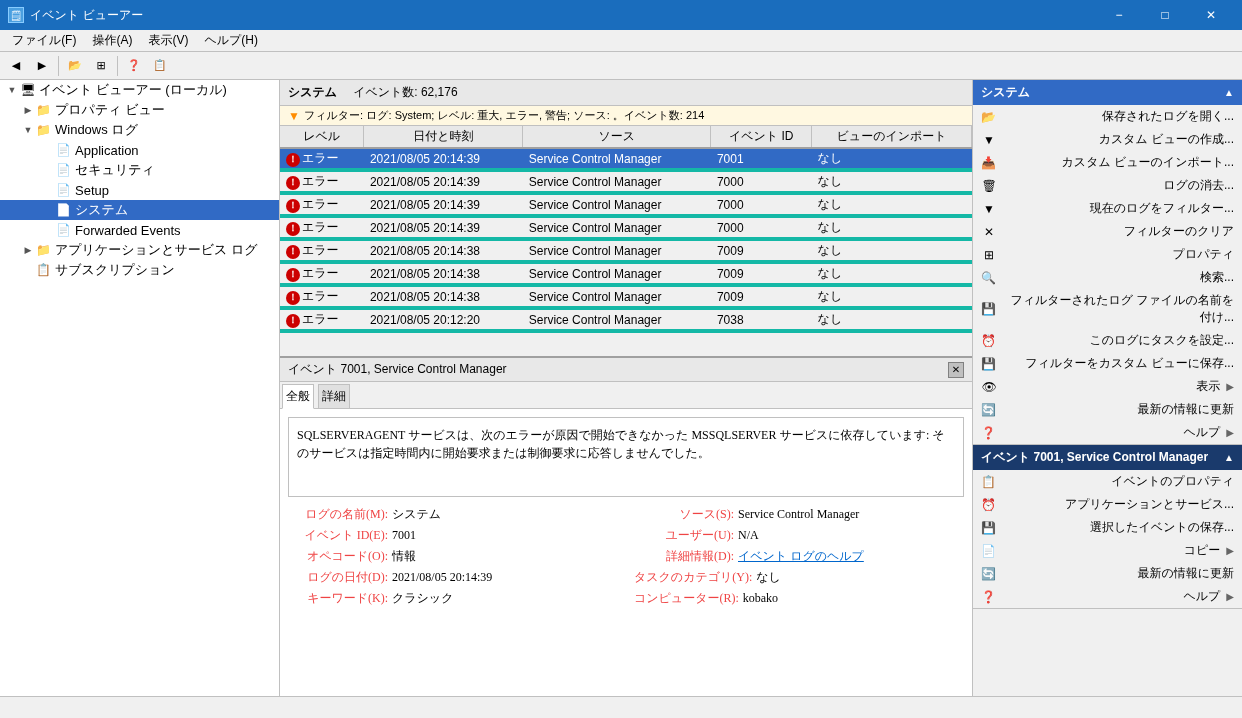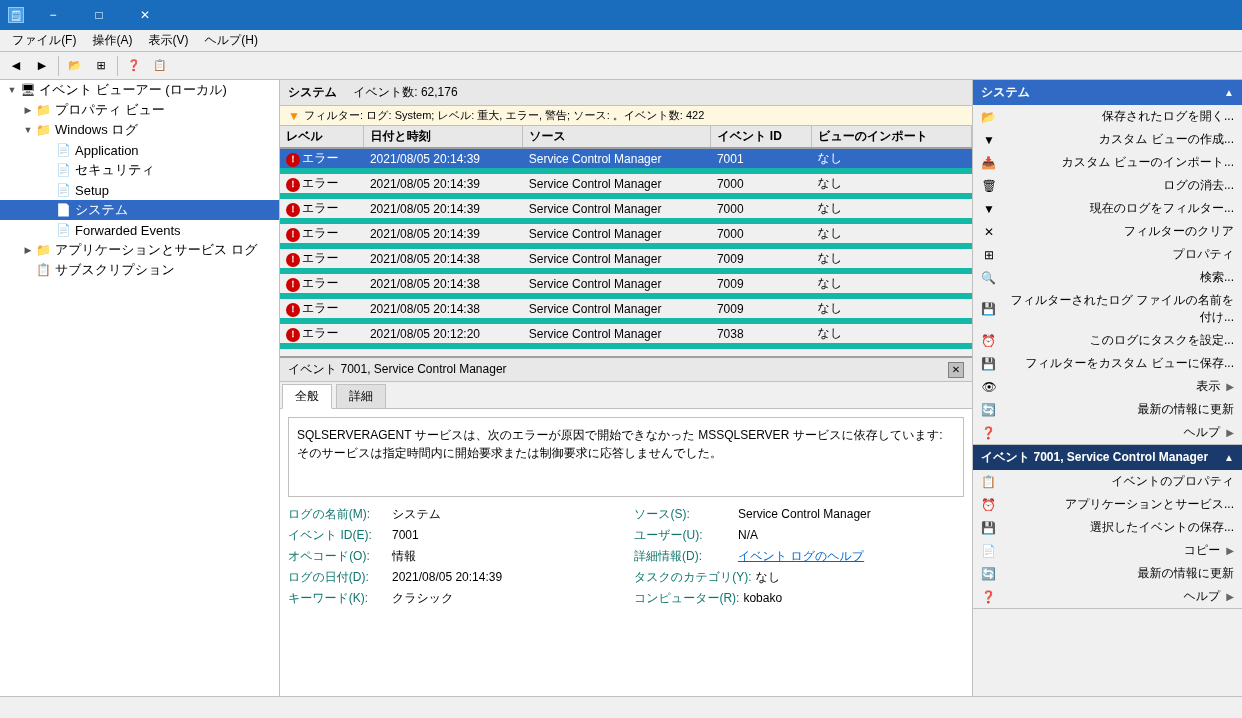--- a/index.html
+++ b/index.html
@@ -203,30 +203,30 @@
     }
     .event-table {
       width: 100%;
       border-collapse: collapse;
     }
     .event-table th {
       background: #e8e8e8;
       border-right: 1px solid #c0c0c0;
       border-bottom: 2px solid #a0a0a0;
       padding: 2px 6px;
-      text-align: left;
-      font-size: 12px;
-      font-weight: bold;
+      text-align: center;
+      font-size: 12px;
+      font-weight: normal;
       position: sticky;
       top: 0;
       white-space: nowrap;
     }
     .event-table td {
       padding: 1px 6px;
-      border-bottom: 6px solid #14b8a6;
+      border-bottom: 4px solid #14b8a6;
       font-size: 12px;
       white-space: nowrap;
       overflow: hidden;
       max-width: 200px;
       text-overflow: ellipsis;
     }
     .event-table tr.selected td { background: #316ac5; color: white; }
     .error-icon {
       display: inline-flex;
       align-items: center;
@@ -270,37 +270,38 @@
       justify-content: center;
       cursor: pointer;
       font-size: 10px;
     }
     .detail-tabs {
       display: flex;
       border-bottom: 1px solid #c0c0c0;
       background: #f0f0f0;
     }
     .detail-tab {
-      padding: 3px 12px;
+      padding: 3px 3px;
       font-size: 12px;
       cursor: pointer;
       border: 1px solid #c0c0c0;
       border-bottom: none;
       background: #e0e0e0;
       margin: 2px 2px 0;
     }
     .detail-tab.active {
       background: white;
       border-bottom: 1px solid white;
       margin-bottom: -1px;
     }
     .detail-content {
       flex: 1;
       padding: 8px;
       overflow-y: auto;
+      font-family: Liberation Serif, serif;
     }
     .detail-message {
       border: 1px solid #c0c0c0;
       padding: 8px;
       font-size: 12px;
       line-height: 1.5;
       min-height: 80px;
       background: white;
       margin-bottom: 8px;
     }
@@ -310,23 +311,24 @@
       gap: 2px 16px;
       font-size: 12px;
     }
     .detail-field {
       display: flex;
       align-items: baseline;
       gap: 4px;
       padding: 1px 0;
     }
     .detail-field-label {
-      color: #0f766e;
+      color: #ef4444;
       white-space: nowrap;
       min-width: 100px;
+      text-align: right;
     }
     .detail-field-value {
       color: #000;
     }
     .detail-field-link {
       color: #0066cc;
       text-decoration: underline;
       cursor: pointer;
     }
 
@@ -392,20 +394,21 @@
     
     ::-webkit-scrollbar { width: 14px; height: 14px; }
     ::-webkit-scrollbar-track { background: #f0f0f0; }
     ::-webkit-scrollbar-thumb { background: #c0c0c0; border: 1px solid #a0a0a0; }
   </style>
 </head>
 <body>
 
 <div class="title-bar">
   <span class="title-bar-icon">🗒</span>
+  <span class="title-bar-title">イベント ビューアー</span>
   <div class="title-bar-controls">
     <button class="title-btn">−</button>
     <button class="title-btn">□</button>
     <button class="title-btn close">✕</button>
   </div>
 </div>
 
 <div class="menu-bar">
   <span class="menu-item">ファイル(F)</span>
   <span class="menu-item">操作(A)</span>
@@ -495,21 +498,21 @@
 
       <div style="flex:1; display:flex; flex-direction:column; overflow:hidden; max-height: calc(100% - 340px);">
 
         <div class="event-list-header">
           <span style="font-weight:bold;">システム</span>
           <span>イベント数: 62,176</span>
         </div>
 
         <div class="filter-bar">
           <span class="filter-icon">▼</span>
-          <span>フィルター: ログ: System; レベル: 重大, エラー, 警告; ソース: 。イベント数: 422</span>
+          <span>フィルター: ログ: System; レベル: 重大, エラー, 警告; ソース: 。イベント数: 214</span>
         </div>
 
         <div class="event-table-container">
           <table class="event-table">
             <thead>
               <tr>
                 <th>レベル</th>
                 <th>日付と時刻</th>
                 <th>ソース</th>
                 <th>イベント ID</th>

